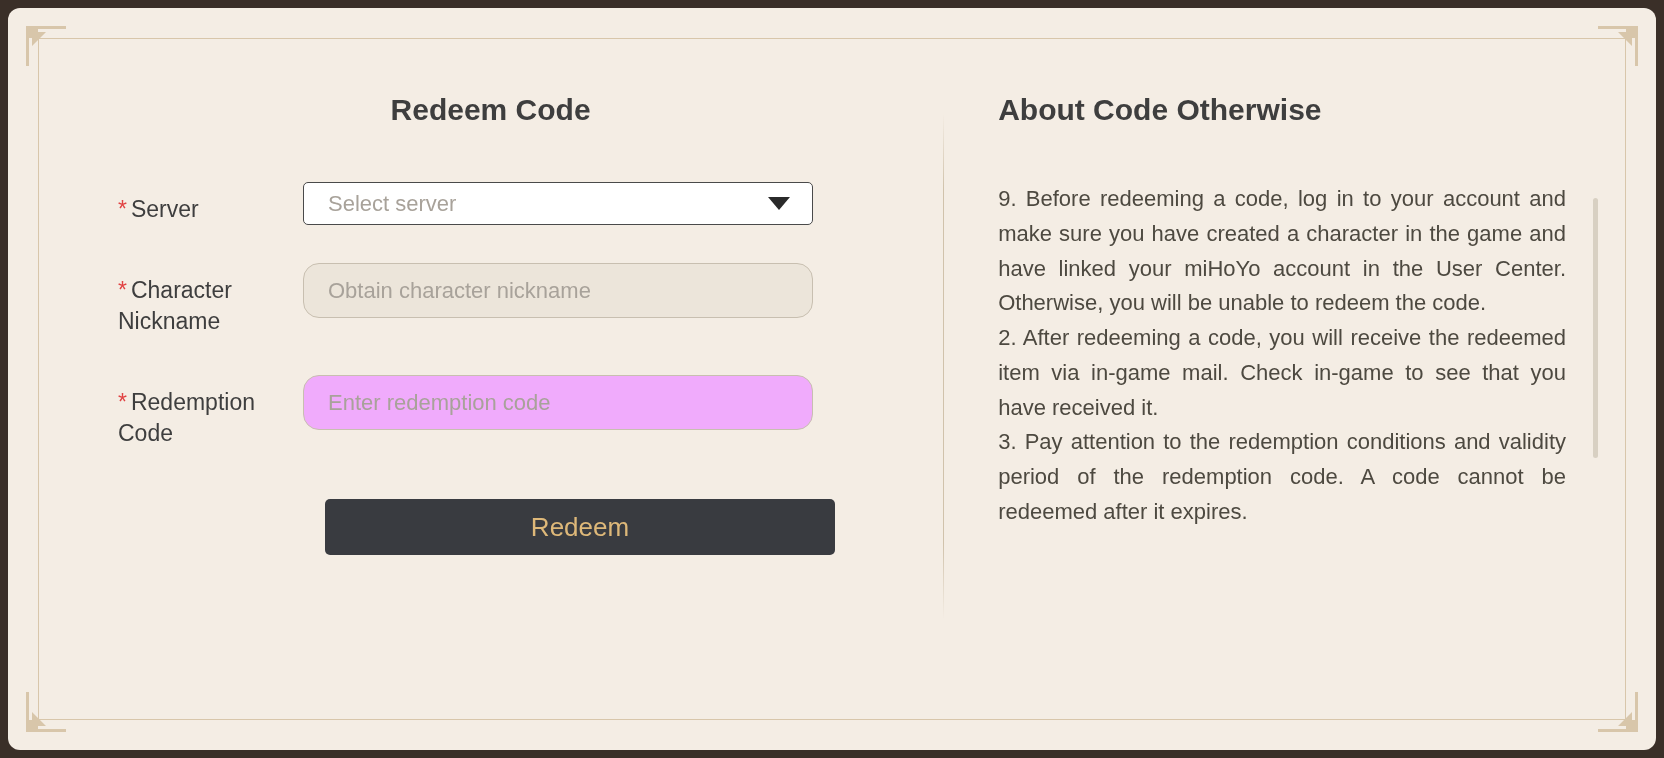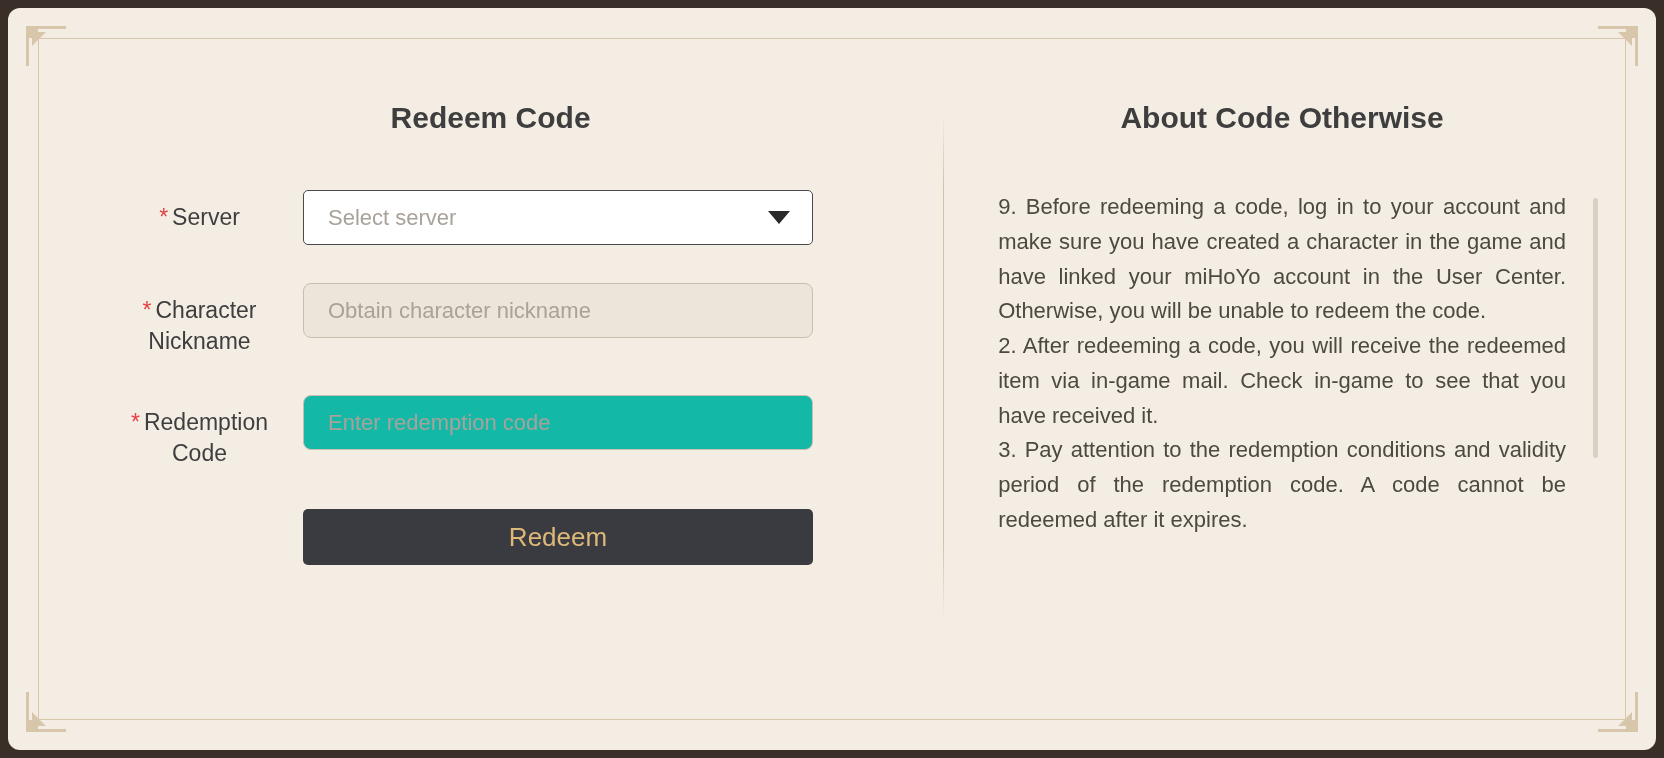--- a/index.html
+++ b/index.html
@@ -79,57 +79,55 @@
       bottom: 100px;
       width: 1px;
       background: linear-gradient(to bottom, transparent 0%, #d0c2ab 15%, #d0c2ab 85%, transparent 100%);
     }
     
     .panel-title {
       font-size: 30px;
       font-weight: 600;
       color: #3e3e3e;
       margin-bottom: 55px;
-      text-align: center;
-      margin-top: 8px;
     }
     
     .form-container {
       width: 100%;
     }
     
     .form-row {
       display: flex;
       align-items: flex-start;
       margin-bottom: 38px;
     }
     
     .form-label {
       width: 185px;
-      text-align: center;
+      text-align: left;
       padding-right: 22px;
       font-size: 23px;
       color: #3e3e3e;
       line-height: 1.35;
       padding-top: 12px;
     }
     
     .required {
       color: #e14343;
       margin-right: 4px;
     }
     
     .form-control {
       flex: 1;
       max-width: 510px;
     }
     
     .select-box {
       width: 100%;
-      height: 55px;
+      height: 43px;
       background: #ffffff;
       border: 1.5px solid #4a4a4a;
       border-radius: 5px;
       display: flex;
       align-items: center;
       justify-content: space-between;
       padding: 0 22px 0 24px;
       cursor: pointer;
     }
     
@@ -143,43 +141,44 @@
       height: 0;
       border-left: 11px solid transparent;
       border-right: 11px solid transparent;
       border-top: 13px solid #2a2a2a;
     }
     
     .text-input {
       width: 100%;
       height: 55px;
       border: 1.5px solid #c8bfb0;
-      border-radius: 8px;
+      border-radius: 16px;
       padding: 0 24px;
       font-size: 22px;
       color: #3e3e3e;
       outline: none;
     }
     
     .text-input.disabled {
       background: #ece5da;
       cursor: not-allowed;
     }
     
     .text-input.enabled {
-      background: #14b8a6;
+      background: #f0abfc;
     }
     
     .text-input::placeholder {
       color: #a8a29a;
     }
     
     .btn-row {
       display: flex;
-      margin-top: 40px;
+      margin-top: 50px;
+      gap: 22px;
     }
     
     .btn-spacer {
       width: 185px;
     }
     
     .redeem-btn {
       width: 510px;
       height: 56px;
       background: #393b40;

